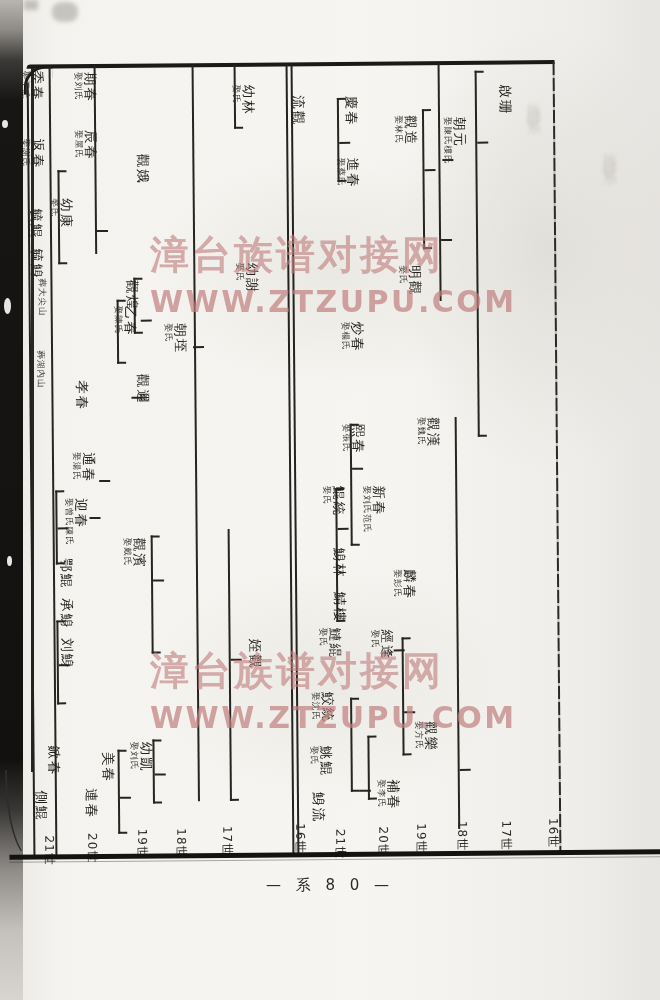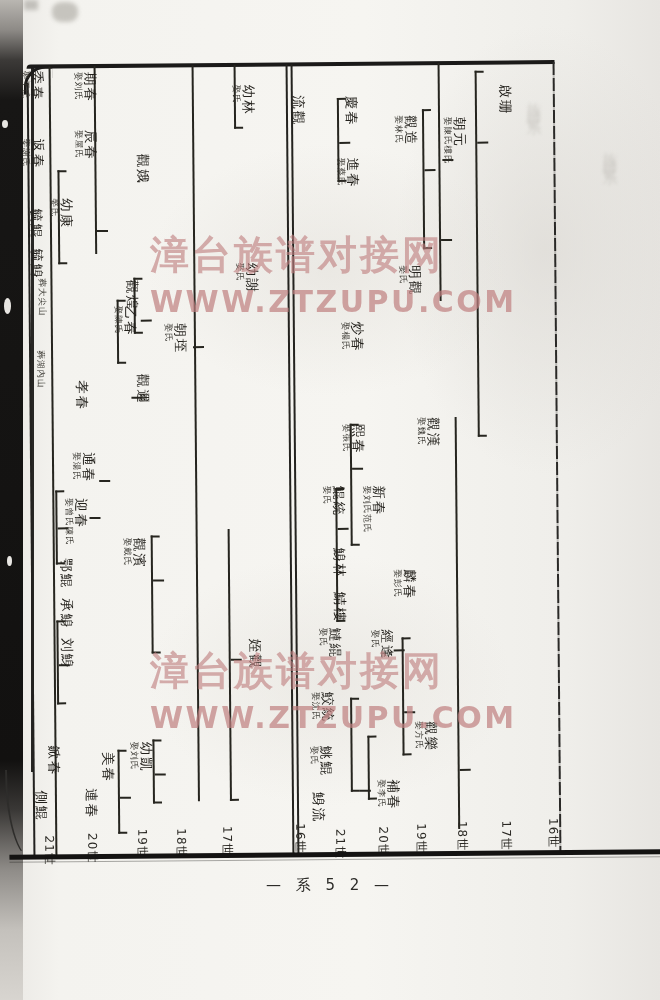--- a/index.html
+++ b/index.html
@@ -361,14 +361,14 @@
       <div class="wm" style="left: 150px; top: 228px; position: absolute;">
         <div class="wl1">漳台族谱对接网</div>
         <div class="wl2">WWW.ZTZUPU.COM</div>
       </div>
       <div class="wm" style="left: 150px; top: 644px; position: absolute;">
         <div class="wl1">漳台族谱对接网</div>
         <div class="wl2">WWW.ZTZUPU.COM</div>
       </div>
     </div>
 
-  <div id="footer" class="abs">— 系 5 2 —</div>
+  <div id="footer" class="abs">— 系 8 0 —</div>
 </div>
 
 </body></html>

